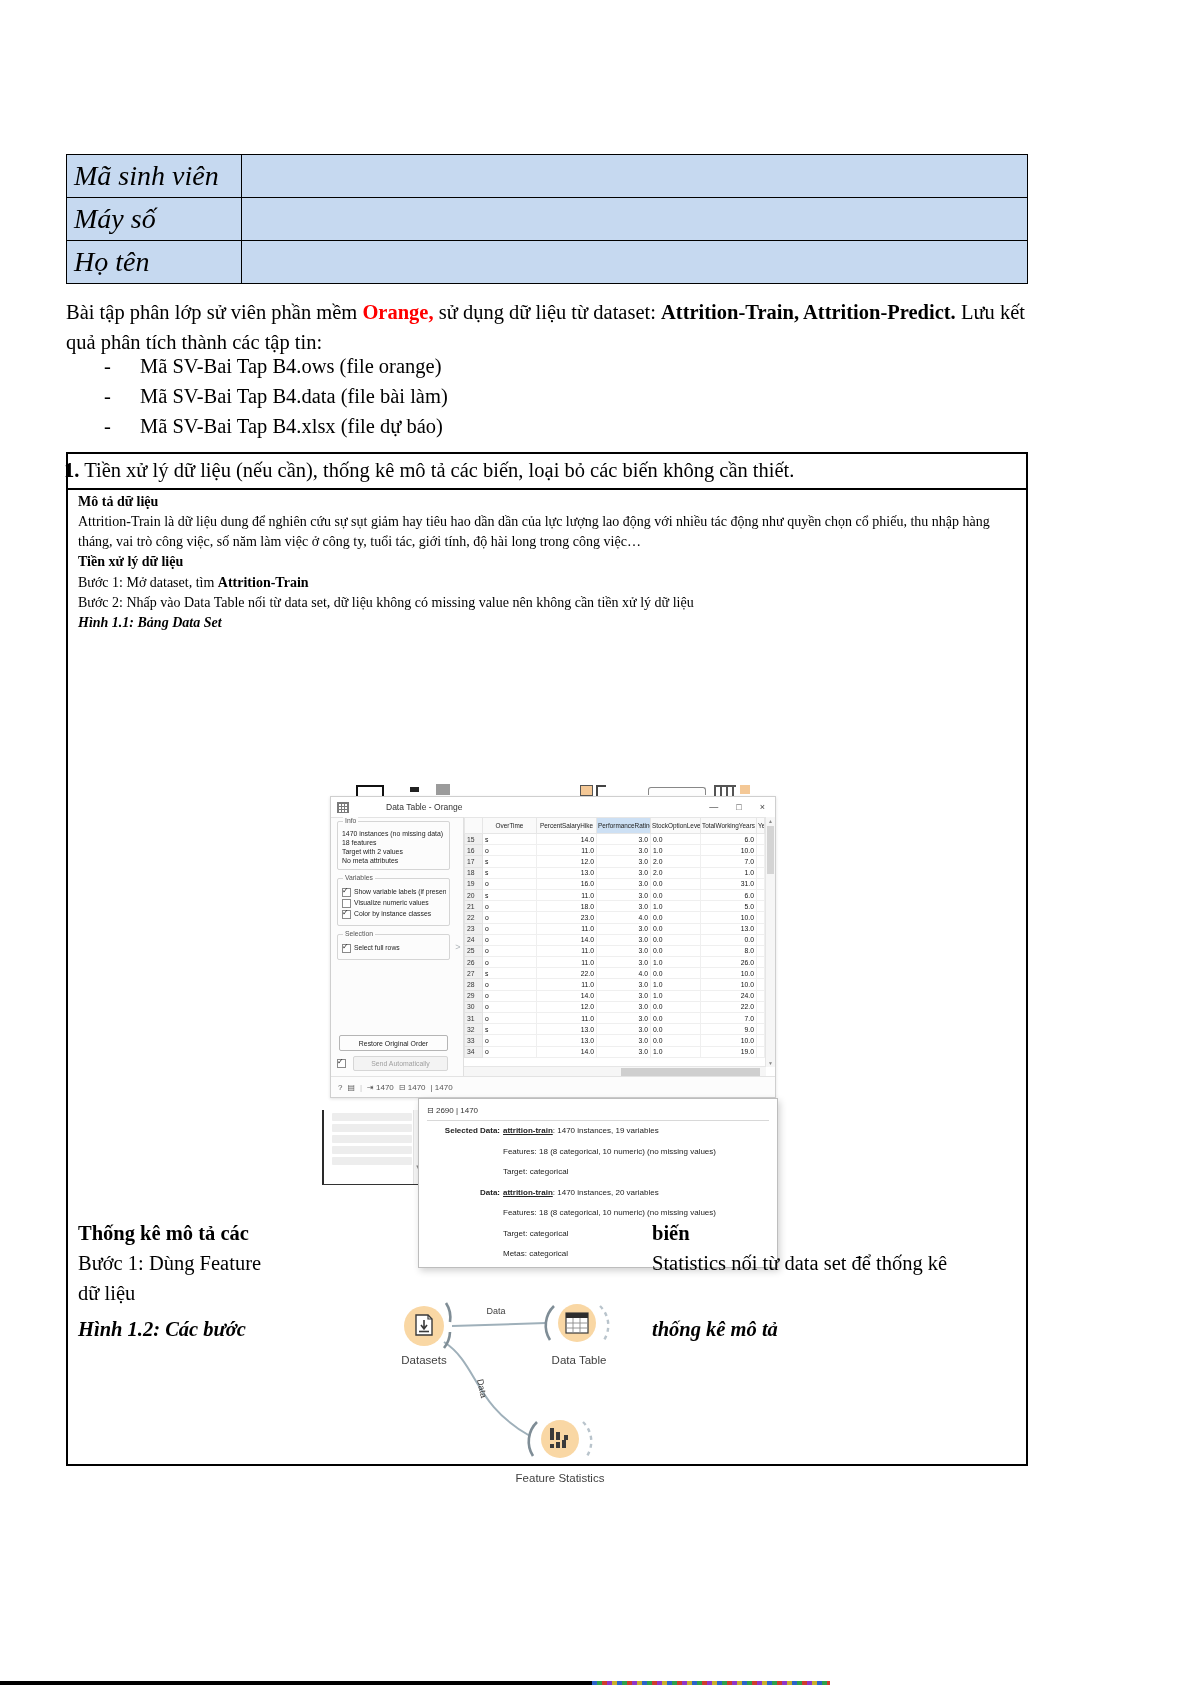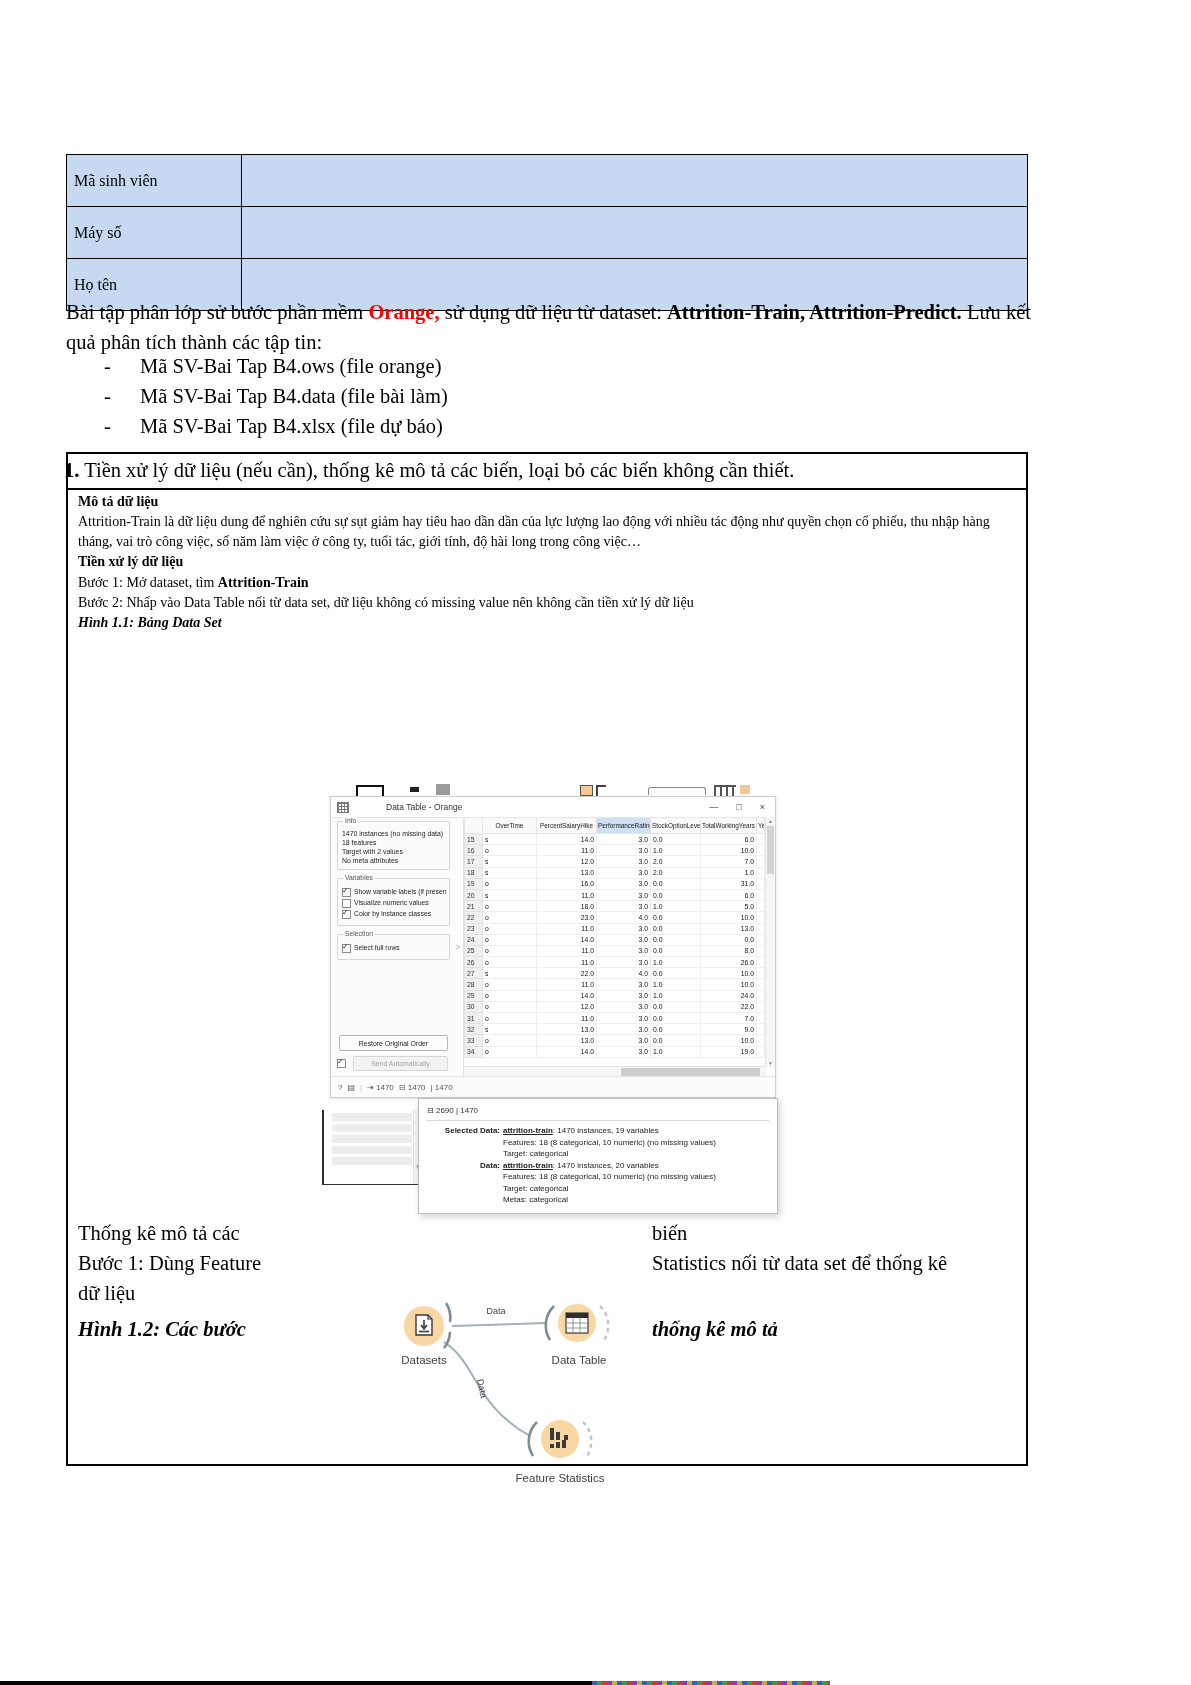--- a/index.html
+++ b/index.html
@@ -2,42 +2,42 @@
 <html><head>
 <meta charset="utf-8">
 <style>
   html,body{margin:0;padding:0;background:#fff;}
   .page{position:relative;width:1191px;height:1685px;background:#fff;overflow:hidden;
         font-family:"Liberation Serif","DejaVu Serif",serif;color:#000;}
 
   
   .stu-table{position:absolute;left:66px;top:154px;width:962px;border-collapse:collapse;}
   .stu-table td{border:1.6px solid #000;background:#c6d9f0;height:27px;
-                font-size:16px;padding:12px 7px;vertical-align:middle;}
+                font-size:28px;padding:5px 7px;vertical-align:middle;font-style:italic;}
   .stu-table td.lbl{width:160px;}
 
   
   .intro{position:absolute;left:66px;top:276px;width:972px;font-size:20.5px;line-height:1.5;}
   .red-bold{color:#ff0000;font-weight:bold;}
   .b{font-weight:bold;}
   .files{position:absolute;left:104px;top:352px;font-size:20.5px;line-height:1.46;}
   .files .fi{display:flex;}
   .files .dash{width:36px;}
 
   
   .sec-box{position:absolute;left:66px;top:452px;width:958px;height:1010px;border:2px solid #000;}
   .sec-head{position:absolute;left:64px;top:456px;width:944px;font-size:20.5px;line-height:1.45;}
   .sec-divider{position:absolute;left:66px;top:488px;width:962px;border-top:2px solid #000;height:0;}
   .sec-body{position:absolute;left:78px;top:492px;width:938px;font-size:14px;line-height:1.44;}
   .bi{font-weight:bold;font-style:italic;}
 
   
   .stats-left{position:absolute;left:78px;top:1218px;width:300px;font-size:20.5px;line-height:1.47;}
   .stats-right{position:absolute;left:652px;top:1218px;width:370px;font-size:20.5px;line-height:1.47;}
-  .stats-left .l0,.stats-right .l0{font-weight:normal;}
+  .stats-left .l0,.stats-right .l0{font-weight:bold;}
   .stats-left .l3,.stats-right .l3{font-weight:bold;font-style:italic;margin-top:6px;}
   .stats-right .l2{visibility:hidden;}
 
   
   .shot1{position:absolute;left:322px;top:780px;width:452px;height:445px;
          font-family:"Liberation Sans","DejaVu Sans",sans-serif;color:#1a1a1a;}
   .frag{position:absolute;top:3px;left:26px;width:426px;height:13px;}
   .frag div{position:absolute;}
   .fg1{left:8px;top:2px;width:24px;height:9px;border:2.5px solid #111;border-bottom:none;}
   .fg2{left:62px;top:4px;width:9px;height:5px;background:#222;}
@@ -112,21 +112,21 @@
            border-left:2px solid #2a2a2a;border-bottom:1.5px solid #333;overflow:hidden;}
   .cutlist .stripe{height:8px;background:#ededed;margin:3px 12px 3px 8px;border-radius:1px;}
   .cutlist .lsb{position:absolute;right:2px;top:0;bottom:0;width:8px;background:#f4f4f4;border-left:1px solid #e2e2e2;}
   .cutlist .lsb .arr{position:absolute;bottom:14px;left:0;width:100%;text-align:center;font-size:6px;color:#8a8a8a;}
 
   .tooltip{position:absolute;left:96px;top:318px;width:342px;background:#ffffff;
            border:1px solid #bdbdbd;box-shadow:2px 3px 7px rgba(0,0,0,.18);
            padding:5px 8px 7px 8px;font-size:8px;color:#222;}
   .tt-head{font-size:8px;color:#333;padding:2px 0 5px 0;}
   .tt-hr{border-top:1px solid #d8d8d8;margin-bottom:5px;}
-  .tt-grid{display:grid;grid-template-columns:76px 1fr;row-gap:1px;line-height:10.5px;}
+  .tt-grid{display:grid;grid-template-columns:76px 1fr;row-gap:10px;line-height:10.5px;}
   .tt-l{font-weight:bold;text-align:right;padding-right:3px;white-space:nowrap;}
   .tt-v{white-space:nowrap;overflow:hidden;}
   .tt-link{font-weight:bold;text-decoration:underline;}
 
   
   .flow{position:absolute;left:378px;top:1284px;}
   .flow text{font-family:"Liberation Sans","DejaVu Sans",sans-serif;fill:#3f3f3f;}
 
   
   .bar-black{position:absolute;left:0;top:1681px;width:592px;height:4px;background:#000;}
@@ -148,21 +148,21 @@
       <td class="lbl">Máy số</td>
       <td></td>
     </tr>
     <tr>
       <td class="lbl">Họ tên</td>
       <td></td>
     </tr>
   </tbody>
     </table>
 
-  <p class="intro"><span>Bài tập phân lớp sử bước phần mềm </span><span class="red-bold">Orange,</span><span>  sử dụng dữ liệu từ dataset: </span><span class="b">Attrition-Train, Attrition-Predict.</span><span> Lưu kết quả phân tích thành các tập tin:</span></p>
+  <p class="intro"><span>Bài tập phân lớp sử viên phần mềm </span><span class="red-bold">Orange,</span><span>  sử dụng dữ liệu từ dataset: </span><span class="b">Attrition-Train, Attrition-Predict.</span><span> Lưu kết quả phân tích thành các tập tin:</span></p>
 
   <div class="files">
       <div class="fi">
         <span class="dash">-</span>
         <span>Mã SV-Bai Tap B4.ows (file orange)</span>
       </div>
       <div class="fi">
         <span class="dash">-</span>
         <span>Mã SV-Bai Tap B4.data (file bài làm)</span>
       </div>

